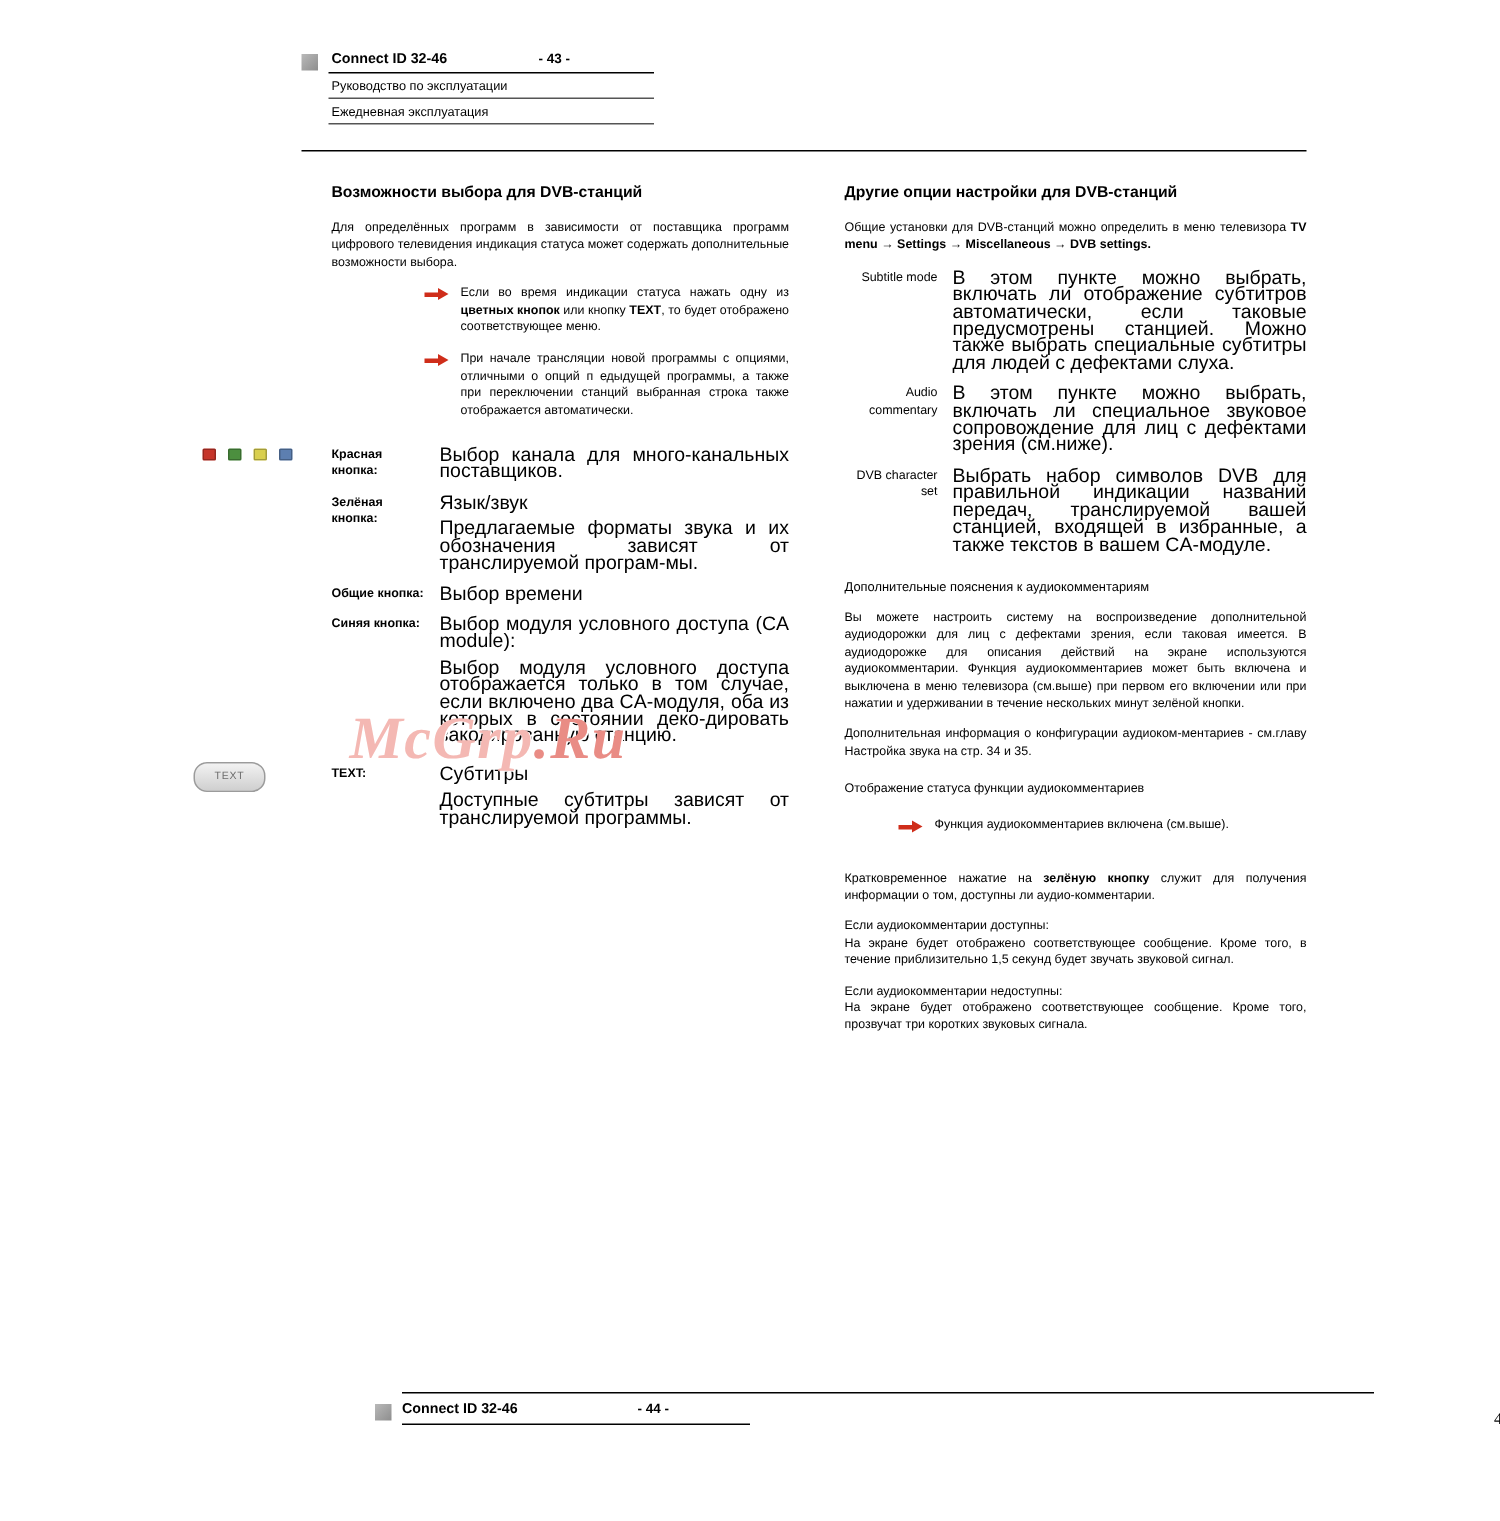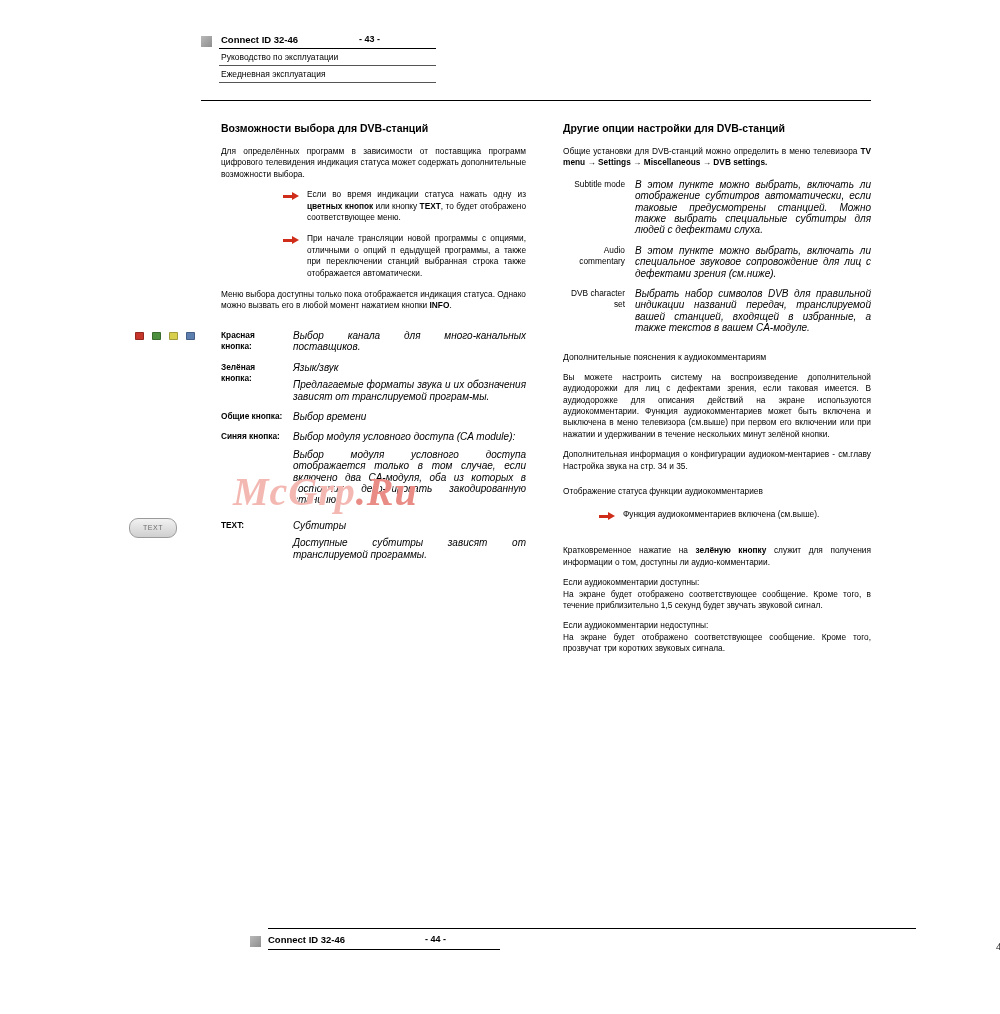--- a/index.html
+++ b/index.html
@@ -41,21 +41,21 @@
   .arrow{position:absolute;left:62px;top:3px;width:16px;height:9px;}
   .arrow .shaft{position:absolute;left:0;top:3px;width:11px;height:3px;background:#cf2d1a;}
   .arrow .head{position:absolute;left:9px;top:0;width:0;height:0;
     border-top:4.5px solid transparent;border-bottom:4.5px solid transparent;border-left:7px solid #cf2d1a;}
   .arrow-block p{font-size:8.3px;line-height:11.4px;text-align:justify;margin:0;}
 
   
   .defrow{position:relative;margin-bottom:9px;}
   .defrow .label{position:absolute;left:0;top:0;width:62px;font-size:8.3px;line-height:11.4px;font-weight:bold;}
   .defrow .label.rt{text-align:right;font-weight:normal;}
-  .defrow .text{margin-left:72px;font-size:10px;line-height:11.4px;text-align:justify;font-style:italic;}
+  .defrow .text{margin-left:72px;font-size:13px;line-height:11.4px;text-align:justify;}
   .defrow .text p{margin:0 0 6px 0;}
   .defrow .text p:last-child{margin-bottom:0;}
 
   
   .dots{position:absolute;left:-86px;top:2px;width:70px;height:10px;}
   .dot{position:absolute;top:0;width:9px;height:8px;border-radius:1px;
     box-shadow:inset 0 0 0 1px rgba(0,0,0,.25);}
   .dot.red{left:0;background:#c6352a;}
   .dot.green{left:17px;background:#4c8f3f;}
   .dot.yellow{left:34px;background:#d9cf4e;}
@@ -121,21 +121,20 @@
     </div>
 
     <div class="arrow-block">
       <div class="arrow">
           <div class="shaft"></div>
           <div class="head"></div>
         </div>
       <p>При начале трансляции новой программы с опциями, отличными о опций п едыдущей программы, а также при переключении станций выбранная строка также отображается автоматически.</p>
     </div>
 
-    <p class="body" style="margin-top:4px;"><span>Меню выбора доступны только пока отображается индикация статуса. Однако можно вызвать его в любой момент нажатием кнопки </span><b>INFO</b><span>.</span></p>
 
     <div class="defrow" style="margin-top:18px;">
       <div class="dots">
         <span class="dot red"></span>
         <span class="dot green"></span>
         <span class="dot yellow"></span>
         <span class="dot blue"></span>
       </div>
       <div class="label">Красная кнопка:</div>
       <div class="text">

